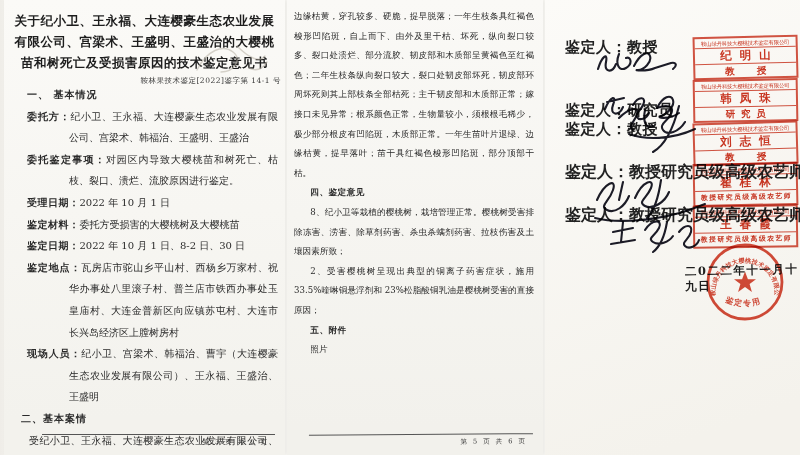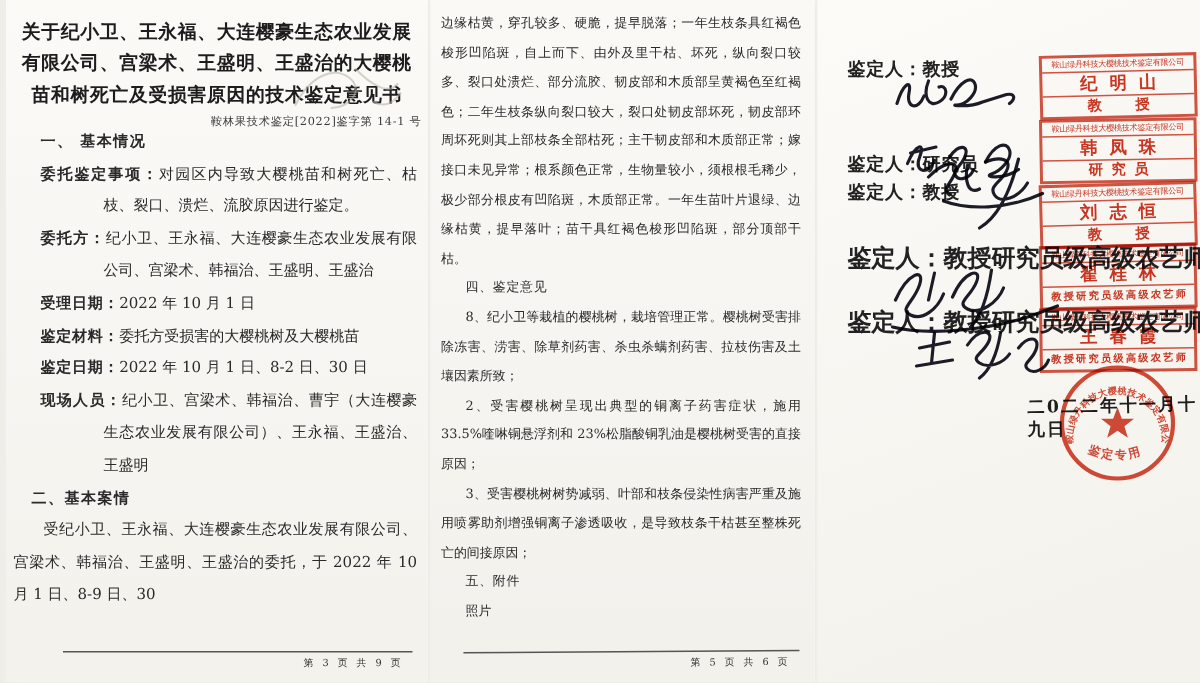--- a/index.html
+++ b/index.html
@@ -23,25 +23,25 @@
   .field b { letter-spacing:.5px; }
   .p1-para { text-indent:2em; text-align:justify; }
   .pg-footer { position:absolute; left:10px; right:10px; bottom:8px; }
   .pg-footer .rule { border-top:1.6px solid #555; margin-bottom:3px; }
   .pg-footer .num { text-align:right; font-size:6.5px; letter-spacing:2px; color:#333; padding-right:6px; }
   .pencil { position:absolute; top:38px; right:14px; opacity:.55; }
 
   
   .p2-body { position:absolute; top:7px; left:7px; right:9px; font-size:8.6px; line-height:19.6px; text-align:justify; }
   .p2-body p.ind { text-indent:1.9em; }
-  .p2-h { text-indent:1.9em; font-weight:normal; letter-spacing:.5px; }
+  .p2-h { text-indent:1.9em; font-weight:bold; letter-spacing:.5px; }
 
   
   .signer { position:absolute; left:20px; font-weight:bold; white-space:nowrap; color:#222; }
-  .signer.big { font-size:12px; letter-spacing:.5px; }
+  .signer.big { font-size:15px; letter-spacing:.5px; }
   .signer.small { font-size:16px; }
   .sig { position:absolute; mix-blend-mode:multiply; }
   .sig path { stroke:#1c1c28; stroke-width:2.1; fill:none; stroke-linecap:round; stroke-linejoin:round; }
 
   .rstamp { position:absolute; left:148px; width:105px; border:2px solid rgba(205,55,35,.85);
             background:rgba(255,250,248,.15); color:#cd3723; mix-blend-mode:multiply; }
   .rstamp .r-org { font-size:5.4px; line-height:8px; white-space:nowrap; overflow:hidden;
                    text-align:center; border-bottom:1.6px solid rgba(205,55,35,.85); letter-spacing:-.2px; padding:1px 1px 0; }
   .rstamp .r-name { font-size:11.5px; font-weight:bold; text-align:center; letter-spacing:.7em; text-indent:.7em;
                     line-height:15px; border-bottom:1.6px solid rgba(205,55,35,.85); }
@@ -62,43 +62,43 @@
   <div class="page page-left">
     <div class="p1-title">关于纪小卫、王永福、大连樱豪生态农业发展有限公司、宫梁术、王盛明、王盛治的大樱桃苗和树死亡及受损害原因的技术鉴定意见书</div>
     <div class="p1-docnum">鞍林果技术鉴定[2022]鉴字第 14-1 号</div>
 
     <svg class="pencil" width="80" height="44" viewBox="0 0 80 44">
       <path d="M6,32 C16,12 32,6 42,14 C52,22 42,34 30,34 M46,8 C56,18 68,26 74,18 M58,30 C66,34 72,30 76,24" stroke="#b7b1a5" stroke-width="1.4" fill="none" stroke-linecap="round"></path>
     </svg>
 
     <div class="p1-body">
       <p class="p1-h">一、 基本情况</p>
+      <p class="field"><b>委托方：</b><span>纪小卫、王永福、大连樱豪生态农业发展有限公司、宫梁术、韩福治、王盛明、王盛治</span></p>
       <p class="field"><b>委托鉴定事项：</b><span>对园区内导致大樱桃苗和树死亡、枯枝、裂口、溃烂、流胶原因进行鉴定。</span></p>
-      <p class="field"><b>委托方：</b><span>纪小卫、王永福、大连樱豪生态农业发展有限公司、宫梁术、韩福治、王盛明、王盛治</span></p>
       <p class="field"><b>受理日期：</b><span>2022 年 10 月 1 日</span></p>
       <p class="field"><b>鉴定材料：</b><span>委托方受损害的大樱桃树及大樱桃苗</span></p>
       <p class="field"><b>鉴定日期：</b><span>2022 年 10 月 1 日、8-2 日、30 日</span></p>
+      <p class="field"><b>鉴定地点：</b><span>瓦房店市驼山乡平山村、西杨乡万家村、祝华办事处八里滚子村、普兰店市铁西办事处玉皇庙村、大连金普新区向应镇苏屯村、大连市长兴岛经济区上膛树房村</span></p>
       <p class="field"><b>现场人员：</b><span>纪小卫、宫梁术、韩福治、曹宇（大连樱豪生态农业发展有限公司）、王永福、王盛治、王盛明</span></p>
       <p class="p1-h" style="padding-left:12px">二、基本案情</p>
       <p class="p1-para">受纪小卫、王永福、大连樱豪生态农业发展有限公司、宫梁术、韩福治、王盛明、王盛治的委托，于 2022 年 10 月 1 日、8-9 日、30</p>
     </div>
 
     <div class="pg-footer">
       <div class="rule" style="margin-left:28px"></div>
       <div class="num">第 3 页 共 9 页</div>
     </div>
   </div>
 
   <div class="page page-mid">
     <div class="p2-body">
       <p>边缘枯黄，穿孔较多、硬脆，提早脱落；一年生枝条具红褐色梭形凹陷斑，自上而下、由外及里干枯、坏死，纵向裂口较多、裂口处溃烂、部分流胶、韧皮部和木质部呈黄褐色至红褐色；二年生枝条纵向裂口较大，裂口处韧皮部坏死，韧皮部环周坏死则其上部枝条全部枯死；主干韧皮部和木质部正常；嫁接口未见异常；根系颜色正常，生物量较小，须根根毛稀少，极少部分根皮有凹陷斑，木质部正常。一年生苗叶片退绿、边缘枯黄，提早落叶；苗干具红褐色梭形凹陷斑，部分顶部干枯。</p>
       <p class="p2-h">四、鉴定意见</p>
       <p class="ind">8、纪小卫等栽植的樱桃树，栽培管理正常。樱桃树受害排除冻害、涝害、除草剂药害、杀虫杀螨剂药害、拉枝伤害及土壤因素所致；</p>
       <p class="ind">2、受害樱桃树呈现出典型的铜离子药害症状，施用 33.5%喹啉铜悬浮剂和 23%松脂酸铜乳油是樱桃树受害的直接原因；</p>
-      <p class="ind">3、受害樱桃树树势减弱、叶部和枝条侵染性病害严重及施用喷雾助剂增强铜离子渗透吸收，是导致枝条干枯甚至整株死亡的间接原因；</p>
       <p class="p2-h">五、附件</p>
       <p class="ind">照片</p>
     </div>
     <div class="pg-footer" style="transform:rotate(-.4deg)">
       <div class="rule" style="margin-left:12px"></div>
       <div class="num">第 5 页 共 6 页</div>
     </div>
   </div>
 
   <div class="page page-right">

